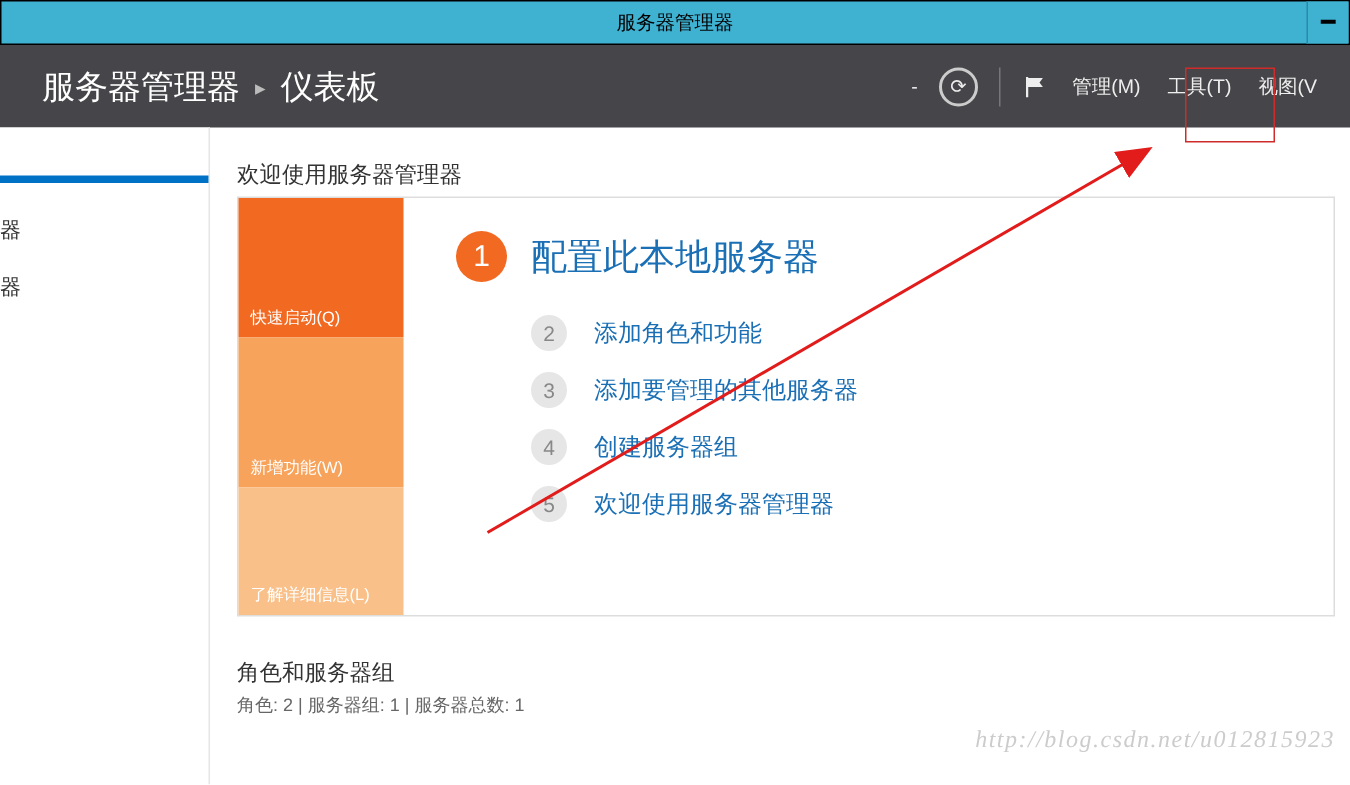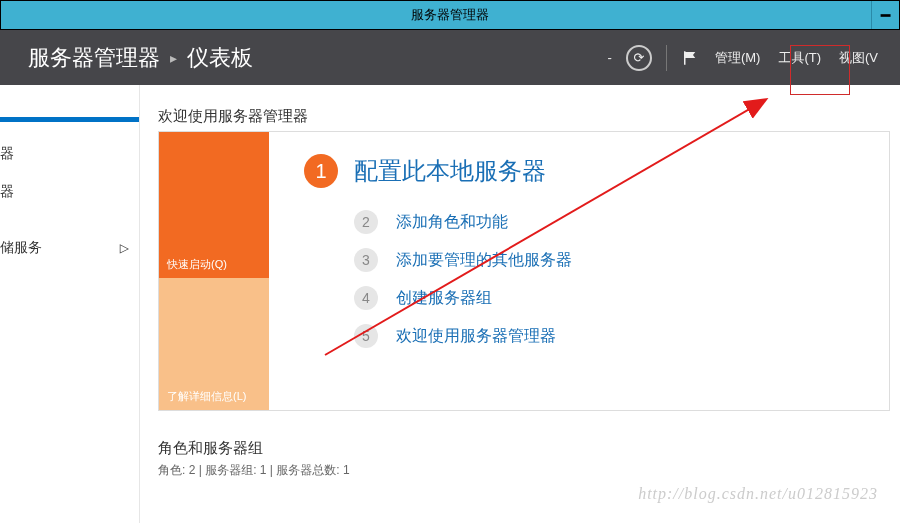--- a/index.html
+++ b/index.html
@@ -45,21 +45,21 @@
   .step-main .num { width: 34px; height: 34px; border-radius: 50%; background: #f26a22; color: #fff; display: flex; align-items: center; justify-content: center; font-size: 20px; }
   .step-main .txt { font-size: 24px; color: #1a6fb5; font-weight: 300; }
   .step-sub { display: flex; align-items: center; gap: 18px; margin-bottom: 14px; margin-left: 50px; }
   .step-sub .num { width: 24px; height: 24px; border-radius: 50%; background: #e6e6e6; color: #888; display: flex; align-items: center; justify-content: center; font-size: 14px; }
   .step-sub .txt { font-size: 16px; color: #1a6fb5; }
 
   .section2 { margin-top: 28px; }
   .sec2-title { font-size: 15px; color: #333; margin-bottom: 4px; }
   .sec2-sub { font-size: 12px; color: #666; }
 
-  .watermark { position: absolute; right: 22px; bottom: 20px; color: #ccc; font-size: 16px; font-style: italic; font-family: serif; letter-spacing: 1px; pointer-events: none; }
+  .watermark { position: absolute; right: 10px; bottom: 20px; color: #ccc; font-size: 16px; font-style: italic; font-family: serif; letter-spacing: 1px; pointer-events: none; }
 
   .arrow-svg { position: absolute; top: 90px; left: 320px; width: 460px; height: 270px; pointer-events: none; }
 </style>
 </head>
 <body>
 
 <div class="titlebar">
   <span class="titlebar-text">服务器管理器</span>
   <div class="titlebar-buttons">
     <div class="tbtn">━</div>
@@ -95,34 +95,33 @@
 
   <div class="sidebar">
     <div class="side-blue-bar"></div>
     <div class="side-items">
       <div class="side-item">
         <span>器</span>
       </div>
       <div class="side-item">
         <span>器</span>
       </div>
-      <div class="side-item" style="margin-top:18px;">
-        <span>储服务</span>
-        <span class="chev">▷</span>
-      </div>
     </div>
   </div>
 
   <div class="main">
     <div class="welcome-title">欢迎使用服务器管理器</div>
 
     <div class="tile-row">
       <div class="tile-left">
         <div class="tile-seg seg1">
           <span>快速启动(Q)</span>
+        </div>
+        <div class="tile-seg seg2">
+          <span>新增功能(W)</span>
         </div>
         <div class="tile-seg seg3">
           <span>了解详细信息(L)</span>
         </div>
       </div>
       <div class="tile-right">
         <div class="step-main">
           <span class="num">1</span>
           <span class="txt">配置此本地服务器</span>
         </div>

